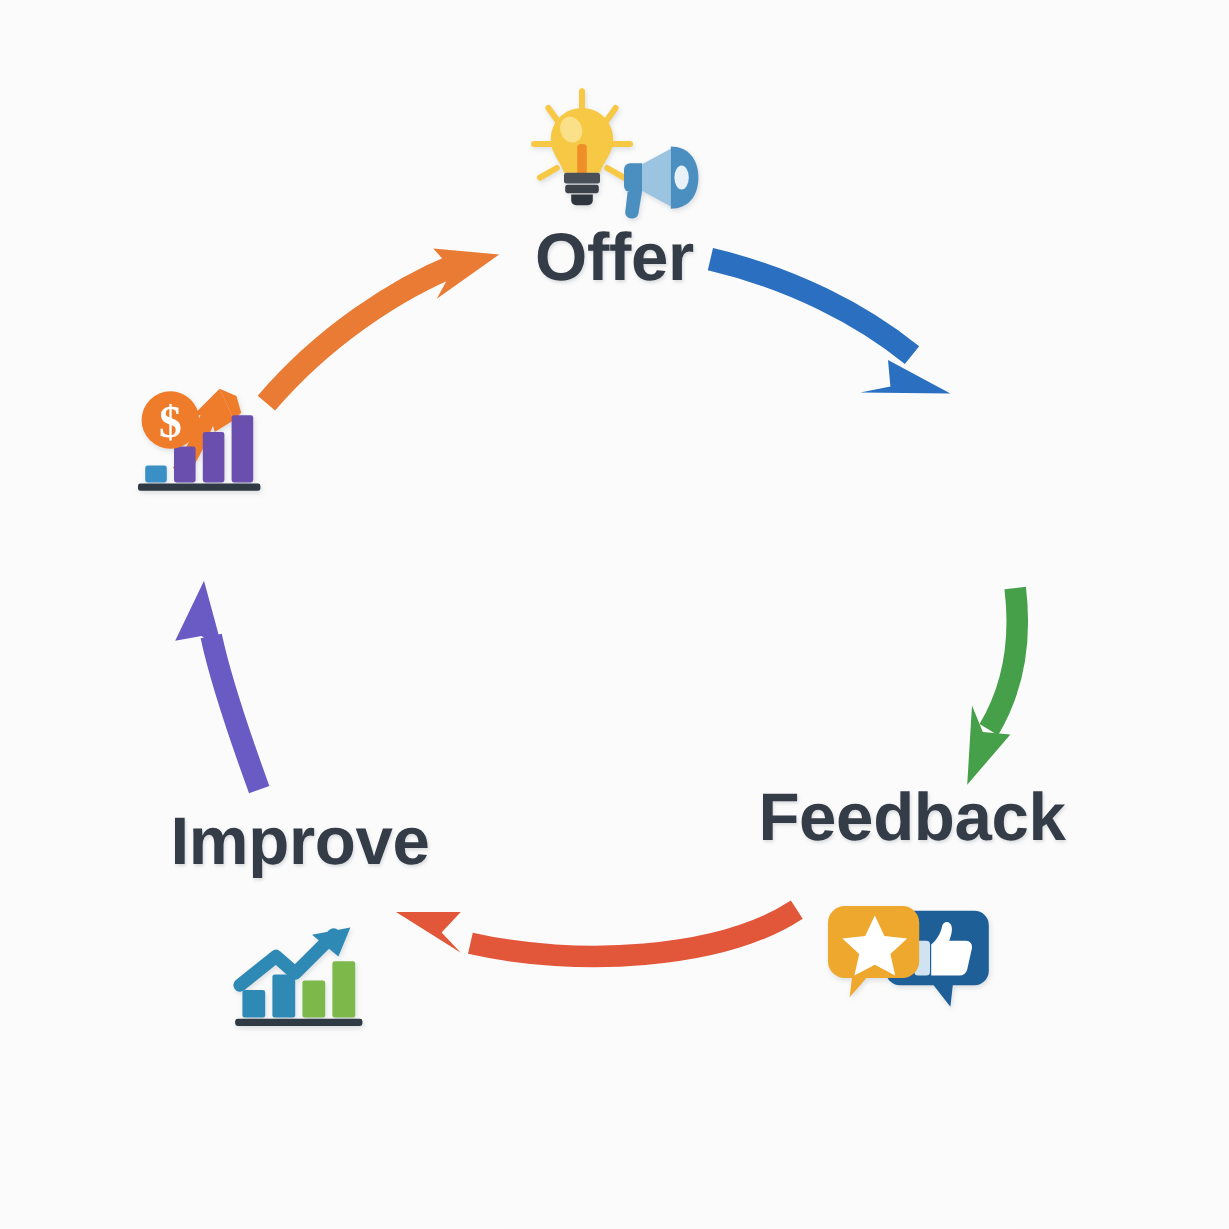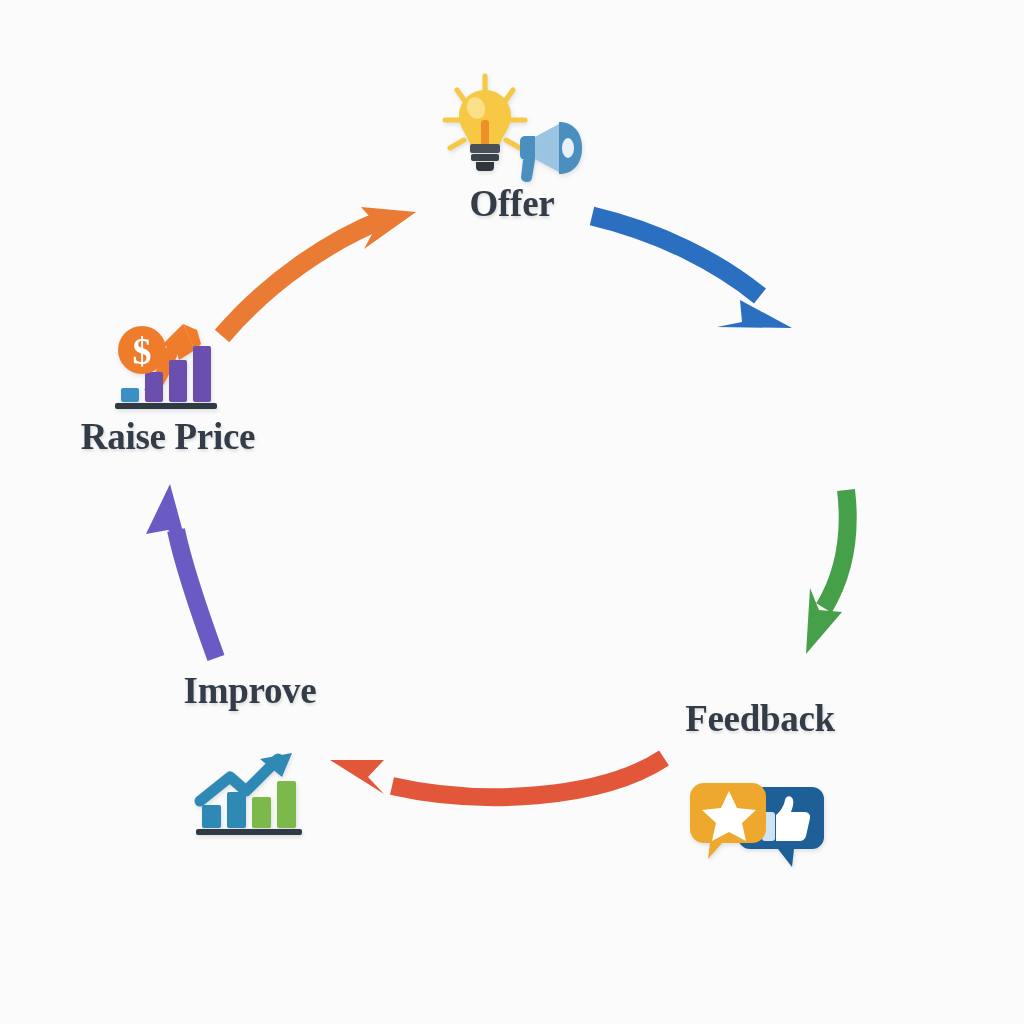--- a/index.html
+++ b/index.html
@@ -24,37 +24,37 @@
   .node {
     position: absolute;
     display: flex;
     flex-direction: column;
     align-items: center;
     width: 260px;
   }
   .node.label-below { flex-direction: column; }
   .node.label-above { flex-direction: column-reverse; gap: 32px; }
   .node-label {
-    font-family: Liberation Serif, serif;
-    font-size: 37px;
+    font-family: Liberation Sans, sans-serif;
+    font-size: 56px;
     font-weight: 600;
     color: #343c48;
     letter-spacing: -0.3px;
     white-space: nowrap;
     text-shadow: 1px 2px 3px rgba(90,100,115,0.22);
     line-height: 1.05;
   }
   .node-icon {
     display: block;
     filter: drop-shadow(1px 2px 2px rgba(80,90,105,0.18));
   }
   
   #node-offer      { left: 382px; top: 68px; }
   #node-deliver    { left: 706px; top: 322px; }
-  #node-feedback   { left: 630px; top: 700px; }
+  #node-feedback   { left: 630px; top: 652px; }
   #node-improve    { left: 120px; top: 672px; }
   #node-raiseprice { left: 38px;  top: 322px; }
 
   #node-offer .node-label      { margin-top: 2px; }
   #node-deliver .node-label    { margin-top: 8px; }
   #node-raiseprice .node-label { margin-top: 6px; }
   #node-feedback .node-label   { margin-bottom: 4px; }
   #node-improve .node-label    { margin-bottom: 4px; }
 </style>
 </head>
@@ -162,16 +162,15 @@
       <rect x="12" y="66" width="18" height="14" rx="2" fill="#3a8fc4"></rect>
       <rect x="36" y="50" width="18" height="30" rx="2" fill="#6b4fae"></rect>
       <rect x="60" y="38" width="18" height="42" rx="2" fill="#6b4fae"></rect>
       <rect x="84" y="24" width="18" height="56" rx="2" fill="#6b4fae"></rect>
 
       <rect x="6" y="81" width="102" height="6" rx="2" fill="#2f3a44"></rect>
 
       <circle cx="33" cy="28" r="24" fill="#ef7c2a"></circle>
       <text x="33" y="42" text-anchor="middle" font-family="Liberation Serif, serif" font-size="38" font-weight="bold" fill="#ffffff">$</text>
     </svg>
-    <div class="node-label">Raise Price</div>
   </div>
 
 </div>
 
 </body></html>

